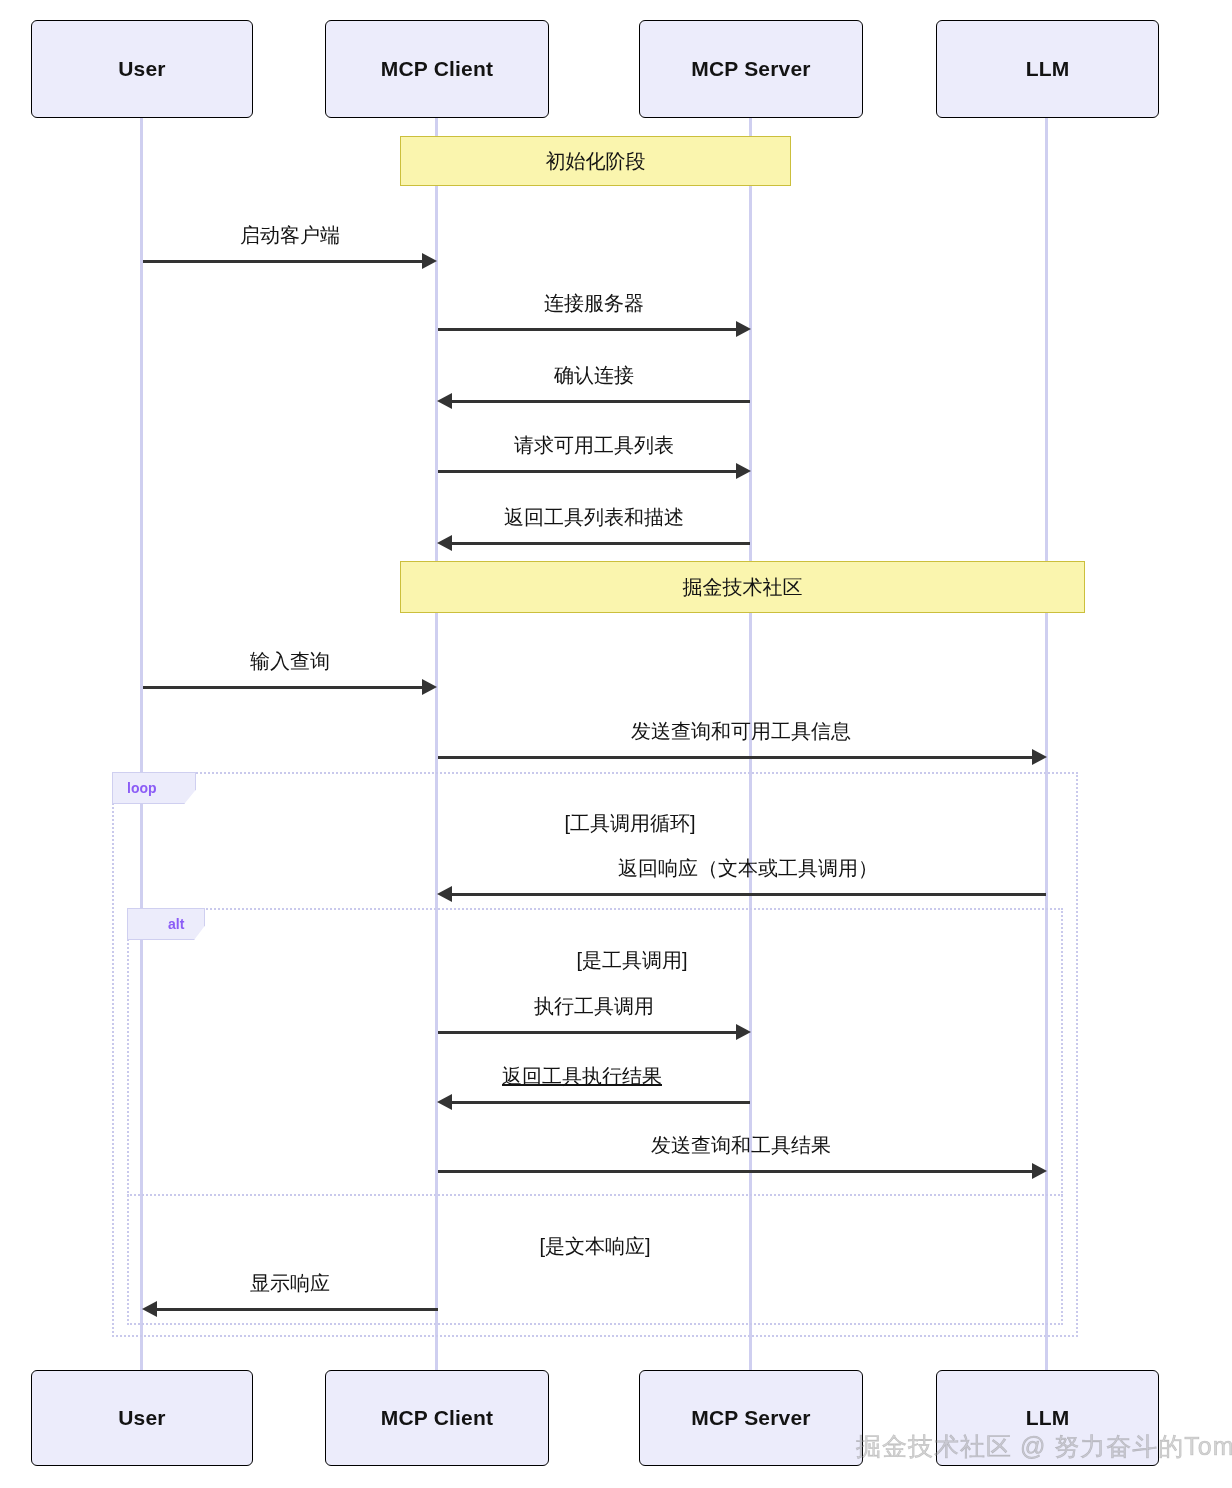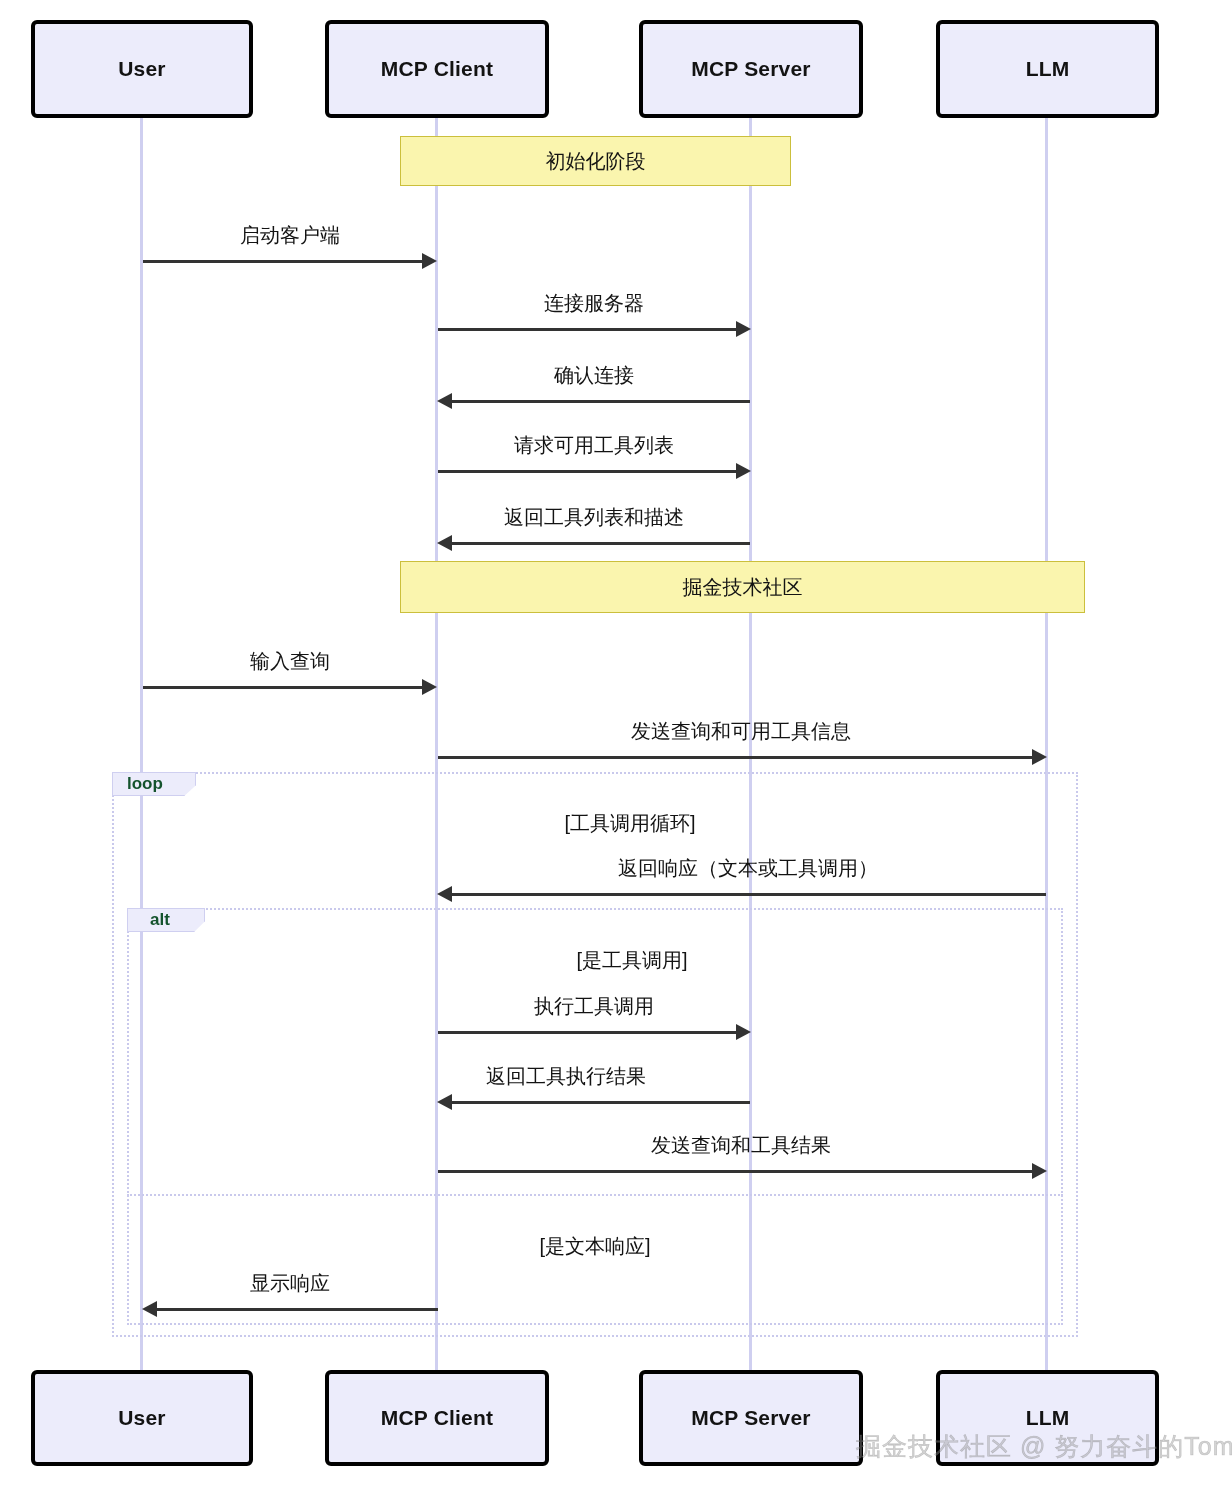--- a/index.html
+++ b/index.html
@@ -12,21 +12,21 @@
     width:1232px;
     height:1488px;
     background:#ffffff;
     overflow:hidden;
   }
   
   .actor-box{
     position:absolute;
     box-sizing:border-box;
     background:#ECECFB;
-    border:4px solid #000000;
+    border:1px solid #000000;
     border-radius:6px;
     display:flex;
     align-items:center;
     justify-content:center;
     color:#131313;
     font-size:21px;
     font-weight:600;
     letter-spacing:.2px;
   }
   
@@ -53,27 +53,27 @@
     position:absolute;
     box-sizing:border-box;
     border:2px dotted #C9C9EC;
     background:transparent;
   }
   .frag-label{
     position:absolute;
     box-sizing:border-box;
     background:#ECECFB;
     border:1px solid #CFCFF0;
-    height:24px;
+    height:32px;
     display:flex;
     align-items:center;
     padding:0 26px 0 14px;
-    font-size:17px;
+    font-size:14px;
     font-weight:600;
-    color:#14532d;
+    color:#8b5cf6;
     clip-path:polygon(0 0, 100% 0, 100% 55%, 86% 100%, 0 100%);
   }
   .frag-divider{
     position:absolute;
     height:0;
     border-top:2px dotted #C9C9EC;
   }
   .frag-cond{
     position:absolute;
     font-size:20px;
@@ -125,21 +125,21 @@
   <div class="lifeline" style="left:749px;top:118px;height:1254px;"></div>
   <div class="lifeline" style="left:1045px;top:118px;height:1254px;"></div>
 
   <div class="frag" style="left:112px;top:772px;width:966px;height:565px;"></div>
   <div class="frag" style="left:127px;top:908px;width:936px;height:417px;"></div>
   <div class="frag-divider" style="left:127px;top:1194px;width:936px;"></div>
 
   <div class="frag-label" style="left:112px;top:772px;width:84px;">
       <span>loop</span>
     </div>
-  <div class="frag-label" style="left:127px;top:908px;width:78px;padding-left:22px;">
+  <div class="frag-label" style="left:127px;top:908px;width:78px;padding-left:40px;">
       <span>alt</span>
     </div>
 
   <div class="frag-cond" style="left:530px;top:782px;width:200px;">[工具调用循环]</div>
   <div class="frag-cond" style="left:532px;top:919px;width:200px;">[是工具调用]</div>
   <div class="frag-cond" style="left:495px;top:1205px;width:200px;">[是文本响应]</div>
 
   <div class="actor-box" style="left:31px;top:20px;width:222px;height:98px;">
       <span>User</span>
     </div>
@@ -191,21 +191,21 @@
   <div class="msg-line" style="left:450px;top:893px;width:596px;"></div>
   <div class="msg-head left" style="left:437px;top:886px;"></div>
   <div class="msg-label" style="left:583px;top:855px;width:330px;">返回响应（文本或工具调用）</div>
 
   <div class="msg-line" style="left:438px;top:1031px;width:298px;"></div>
   <div class="msg-head right" style="left:736px;top:1024px;"></div>
   <div class="msg-label" style="left:494px;top:993px;width:200px;">执行工具调用</div>
 
   <div class="msg-line" style="left:450px;top:1101px;width:300px;"></div>
   <div class="msg-head left" style="left:437px;top:1094px;"></div>
-  <div class="msg-label" style="left:466px;top:1063px;width:200px;">返回工具执行结果</div>
+  <div class="msg-label" style="left:482px;top:1063px;width:200px;text-decoration:underline;">返回工具执行结果</div>
 
   <div class="msg-line" style="left:438px;top:1170px;width:594px;"></div>
   <div class="msg-head right" style="left:1032px;top:1163px;"></div>
   <div class="msg-label" style="left:591px;top:1132px;width:300px;">发送查询和工具结果</div>
 
   <div class="msg-line" style="left:155px;top:1308px;width:283px;"></div>
   <div class="msg-head left" style="left:142px;top:1301px;"></div>
   <div class="msg-label" style="left:190px;top:1270px;width:200px;">显示响应</div>
 
   <div class="actor-box" style="left:31px;top:1370px;width:222px;height:96px;">

